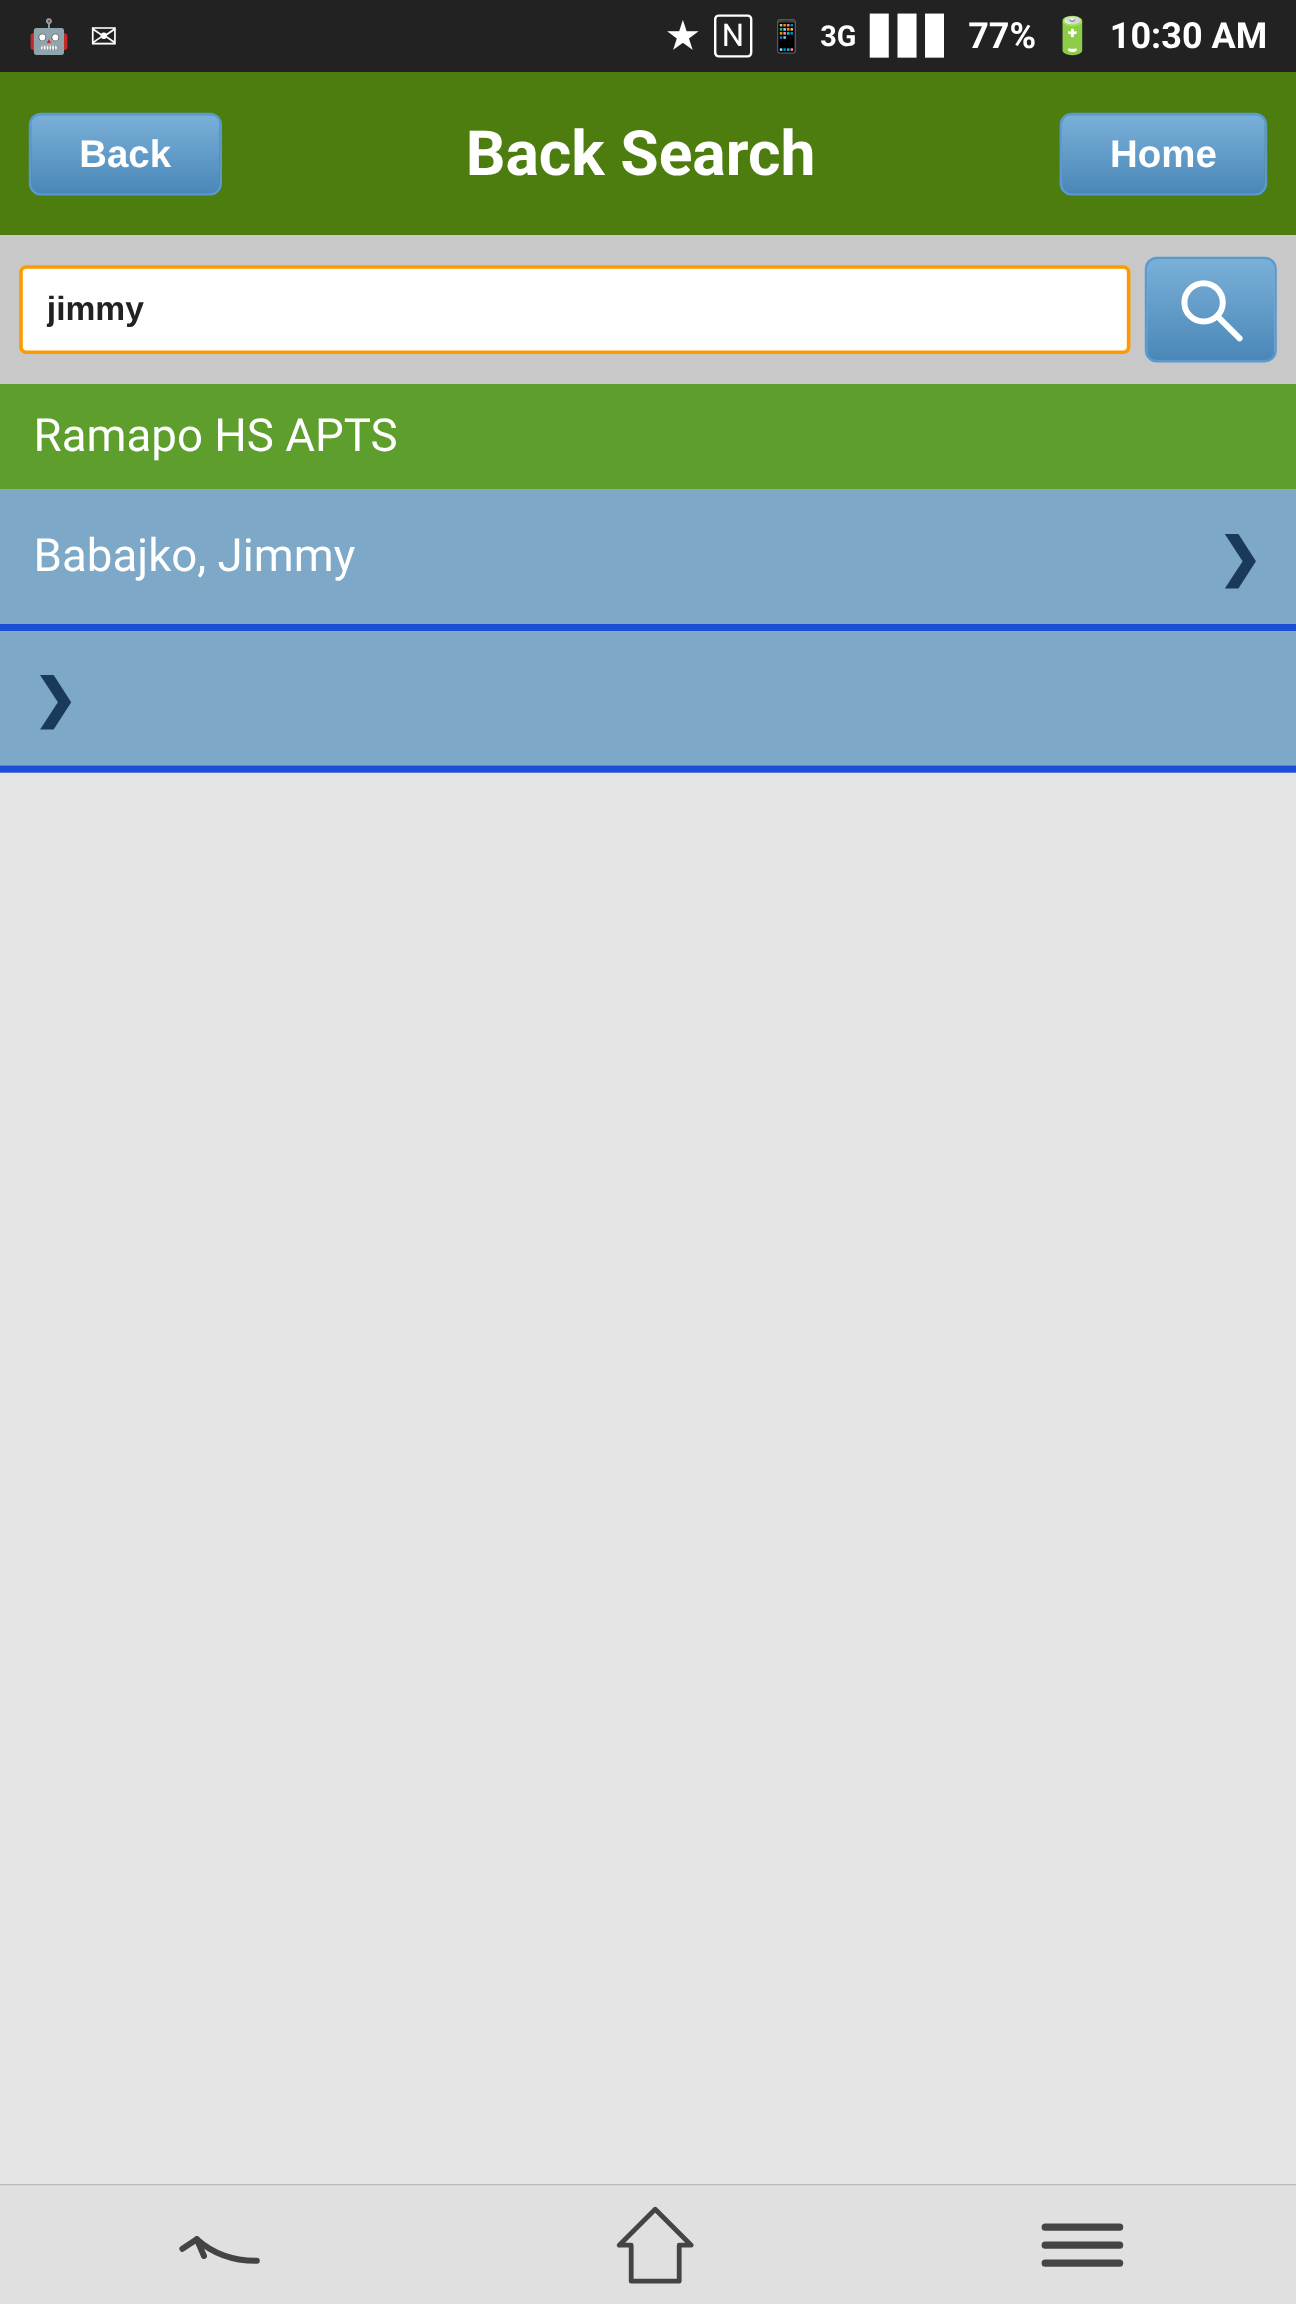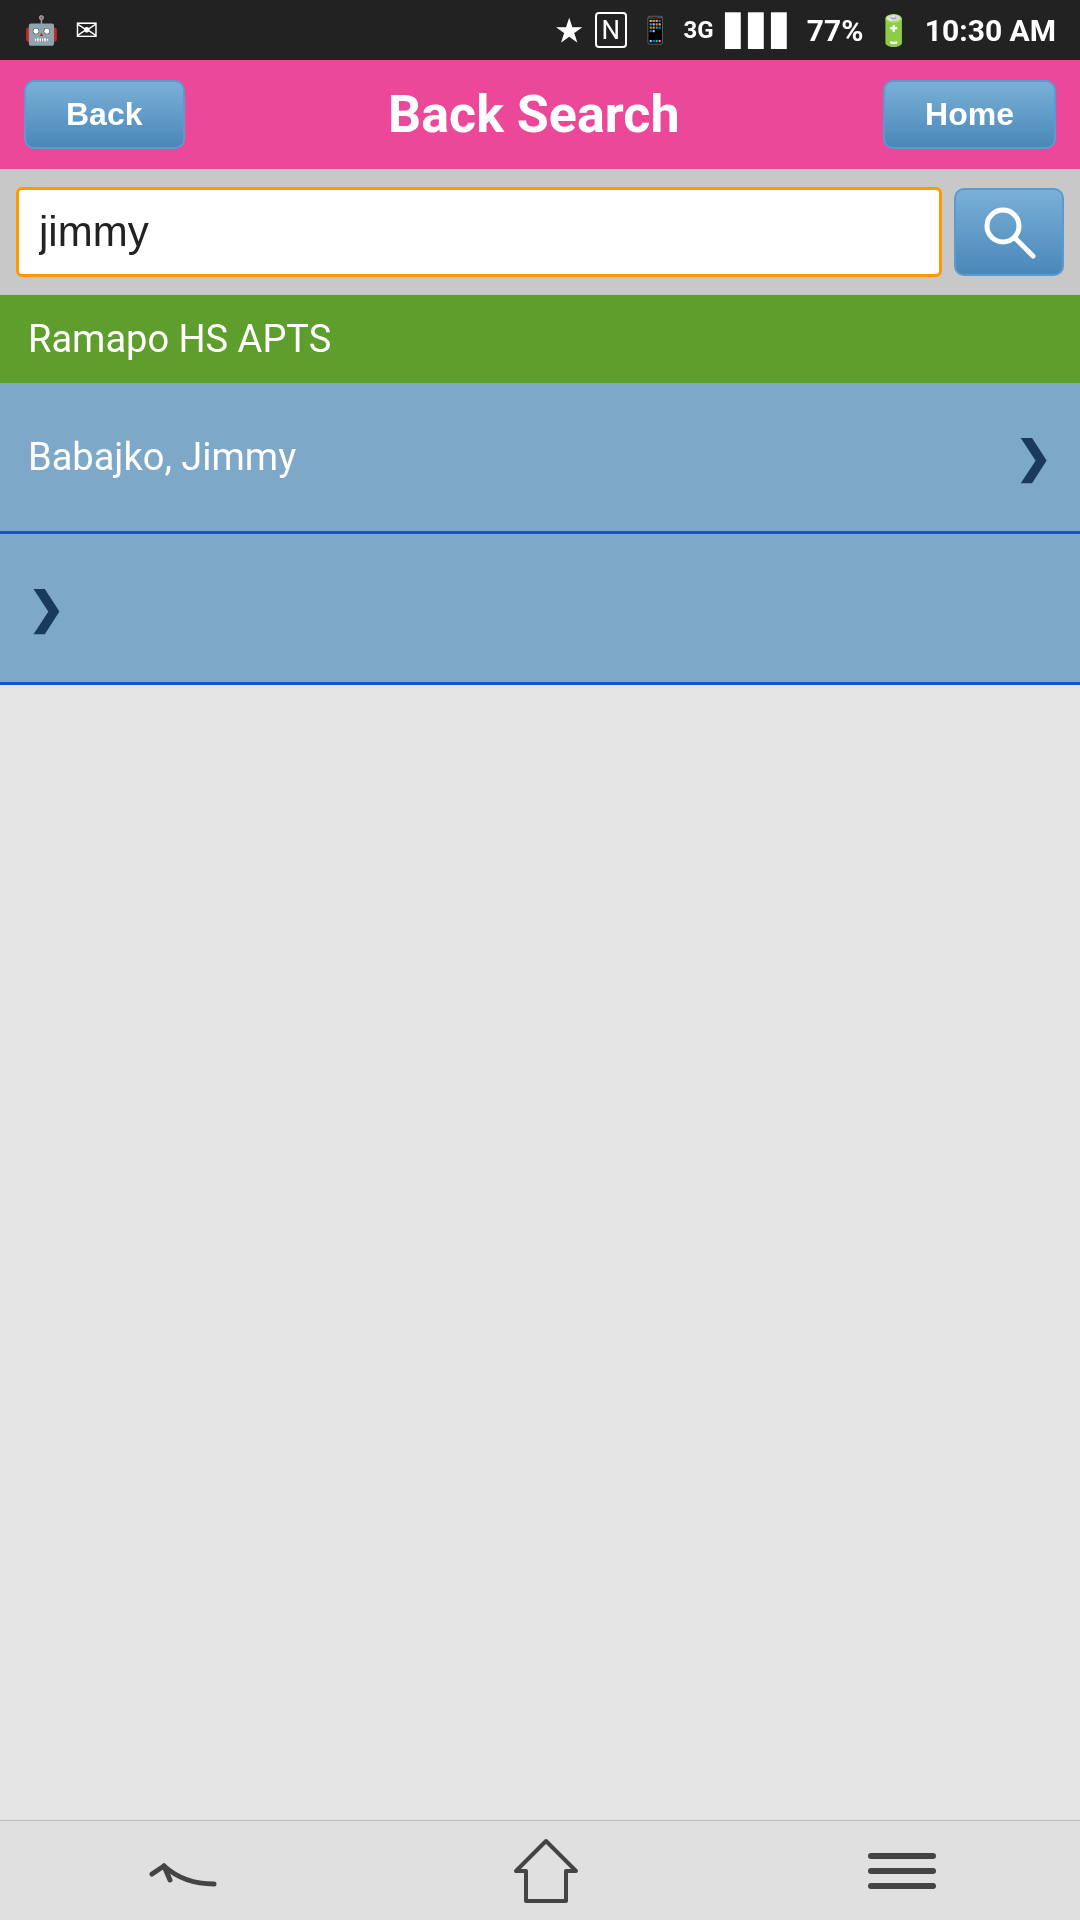--- a/index.html
+++ b/index.html
@@ -35,22 +35,22 @@
     .status-right {
       display: flex;
       align-items: center;
       gap: 12px;
       font-size: 30px;
       font-weight: bold;
     }
 
     
     .header {
-      background: #ec4899;
-      height: 109px;
+      background: #4d7c0f;
+      height: 136px;
       display: flex;
       align-items: center;
       justify-content: space-between;
       padding: 0 24px;
       flex-shrink: 0;
     }
     .header-btn {
       background: linear-gradient(to bottom, #7ab0d8, #4a87b8);
       border: 2px solid #5a9ad0;
       border-radius: 10px;
@@ -76,25 +76,26 @@
       padding: 18px 16px;
       display: flex;
       align-items: center;
       gap: 12px;
       flex-shrink: 0;
     }
     .search-input {
       flex: 1;
       border: 3px solid #f90;
       border-radius: 6px;
-      font-size: 42px;
+      font-size: 28px;
       padding: 18px 20px;
       background: white;
       color: #222;
       outline: none;
+      font-weight: bold;
     }
     .search-button {
       width: 110px;
       height: 88px;
       background: linear-gradient(to bottom, #7ab0d8, #4a87b8);
       border: 2px solid #5a9ad0;
       border-radius: 10px;
       display: flex;
       align-items: center;
       justify-content: center;
@@ -117,22 +118,22 @@
       font-size: 38px;
       font-weight: normal;
     }
 
     
     .list-item {
       background: #7ea8c8;
       display: flex;
       align-items: center;
       justify-content: space-between;
-      padding: 48px 28px;
-      border-bottom: 3px solid #1d4ed8;
+      padding: 30px 28px;
+      border-bottom: 6px solid #1d4ed8;
       cursor: pointer;
       flex-shrink: 0;
     }
     .list-item-text {
       color: white;
       font-size: 38px;
     }
     .chevron-icon {
       color: #1a3a5c;
       font-size: 44px;

